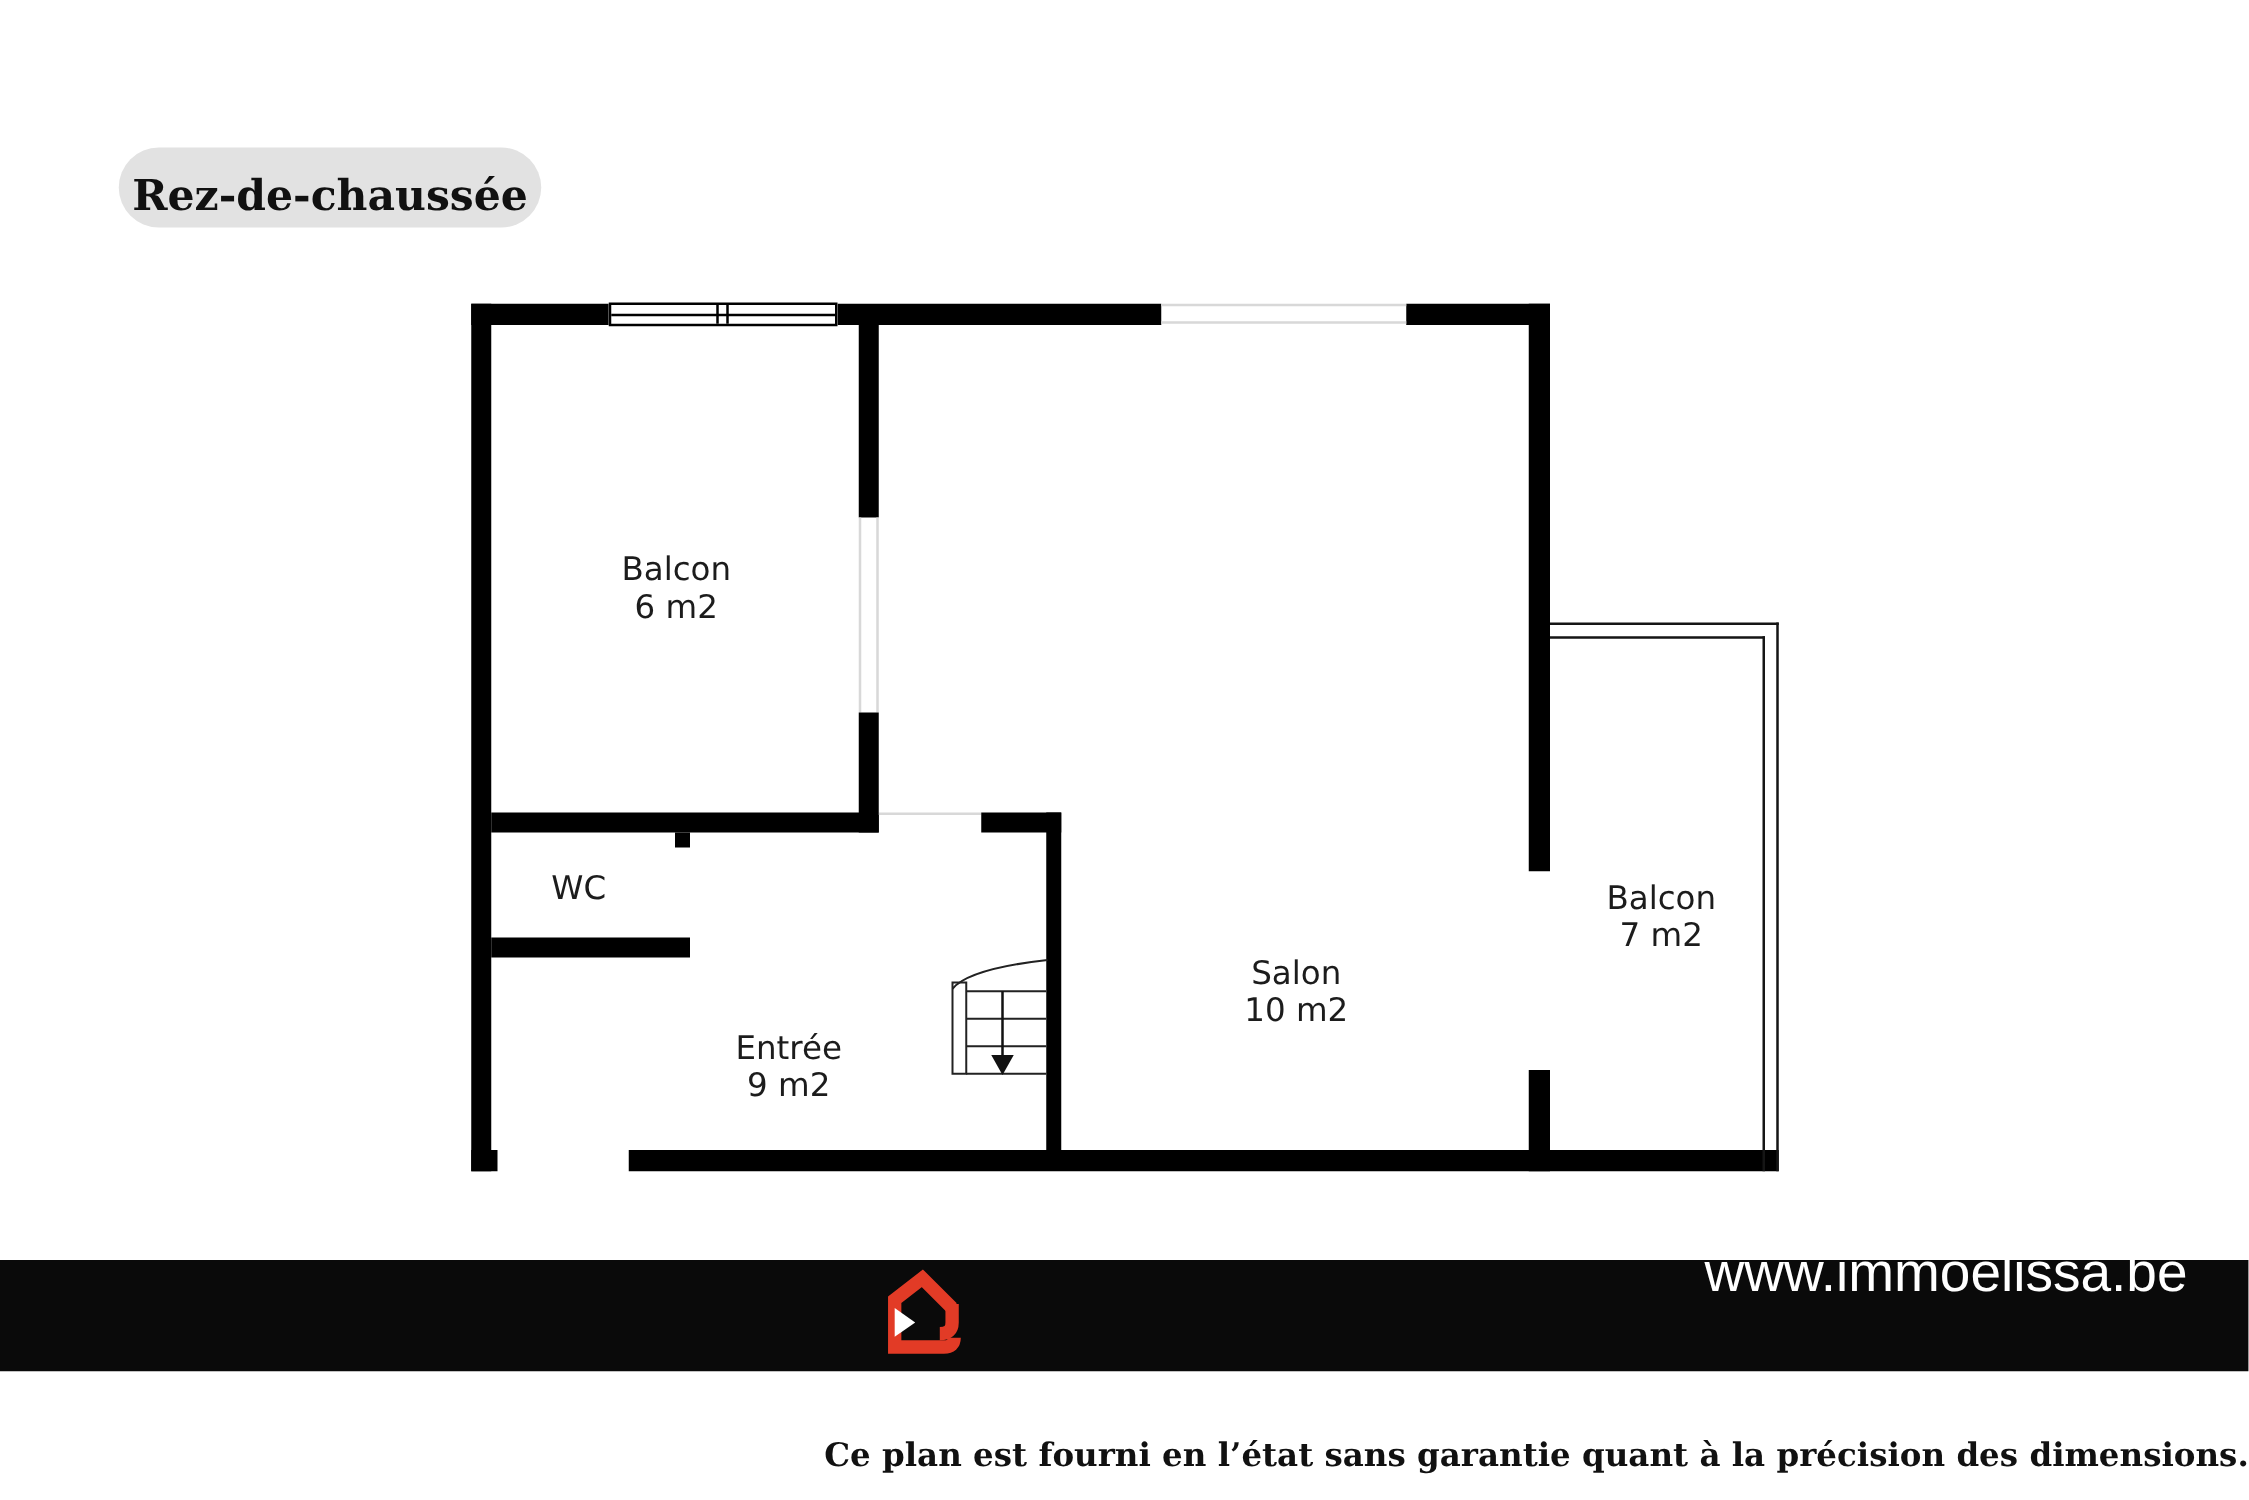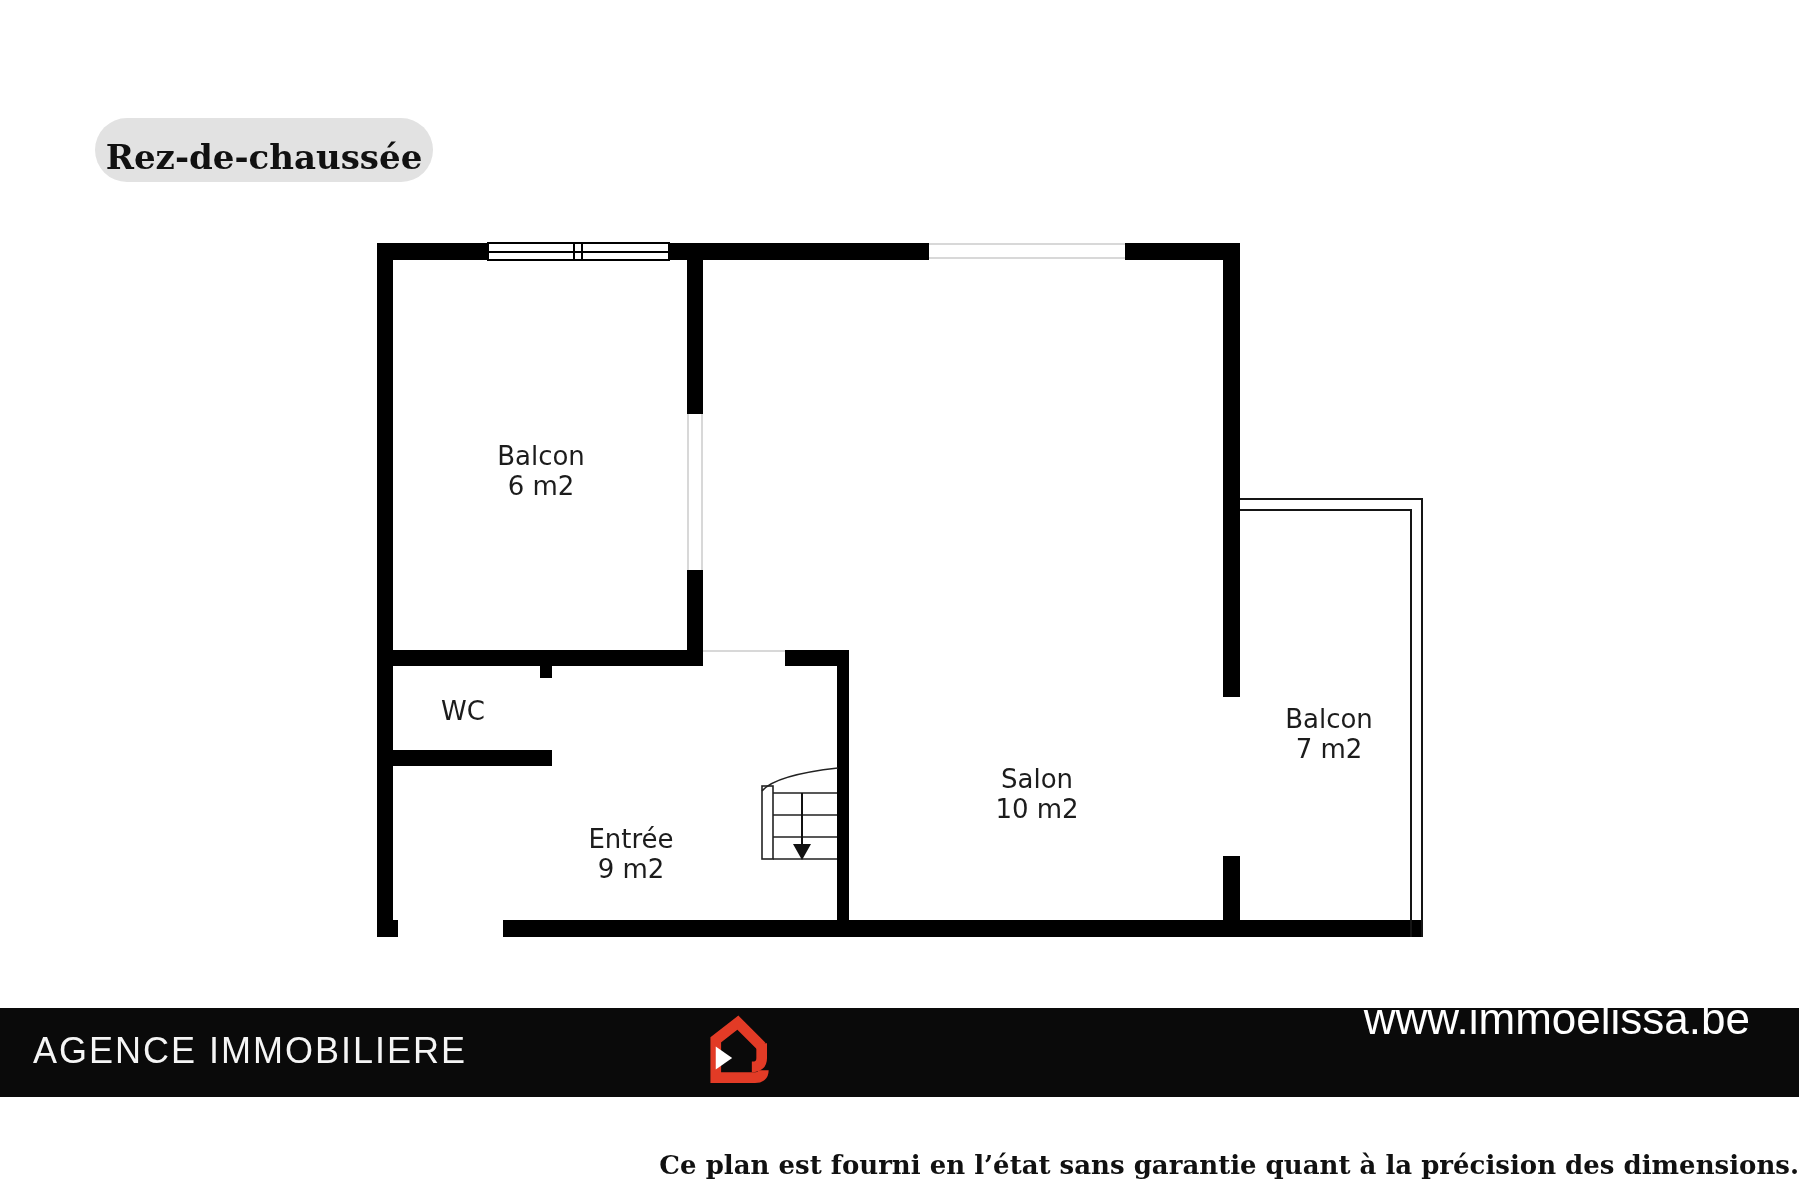--- a/index.html
+++ b/index.html
@@ -101,21 +101,20 @@
     <span>10 m2</span>
   </div>
 
   <div class="room-label" style="left:1329px;top:704px;">
     <span>Balcon</span>
     <span>7 m2</span>
   </div>
 
   <div id="footer-bar"></div>
 
-  <div id="agency-name">AGENCE IMMOBILIERE</div>
 
   <svg style="left:701px;top:1012px;" width="82" height="82" viewBox="0 0 100 100">
     <path d="M74 42 L45 13 L18 34 L18 80 L66 80 Q76 80 76 71" fill="none" stroke="#e23b26" stroke-width="13" stroke-linejoin="miter" stroke-linecap="butt"></path>
     <path d="M74 38 L74 56 Q74 67 62 67" fill="none" stroke="#e23b26" stroke-width="13" stroke-linecap="butt"></path>
     <polygon points="18,42 38,56 18,70" fill="#ffffff"></polygon>
   </svg>
 
 
   <div id="site-url">www.immoelissa.be</div>
 

